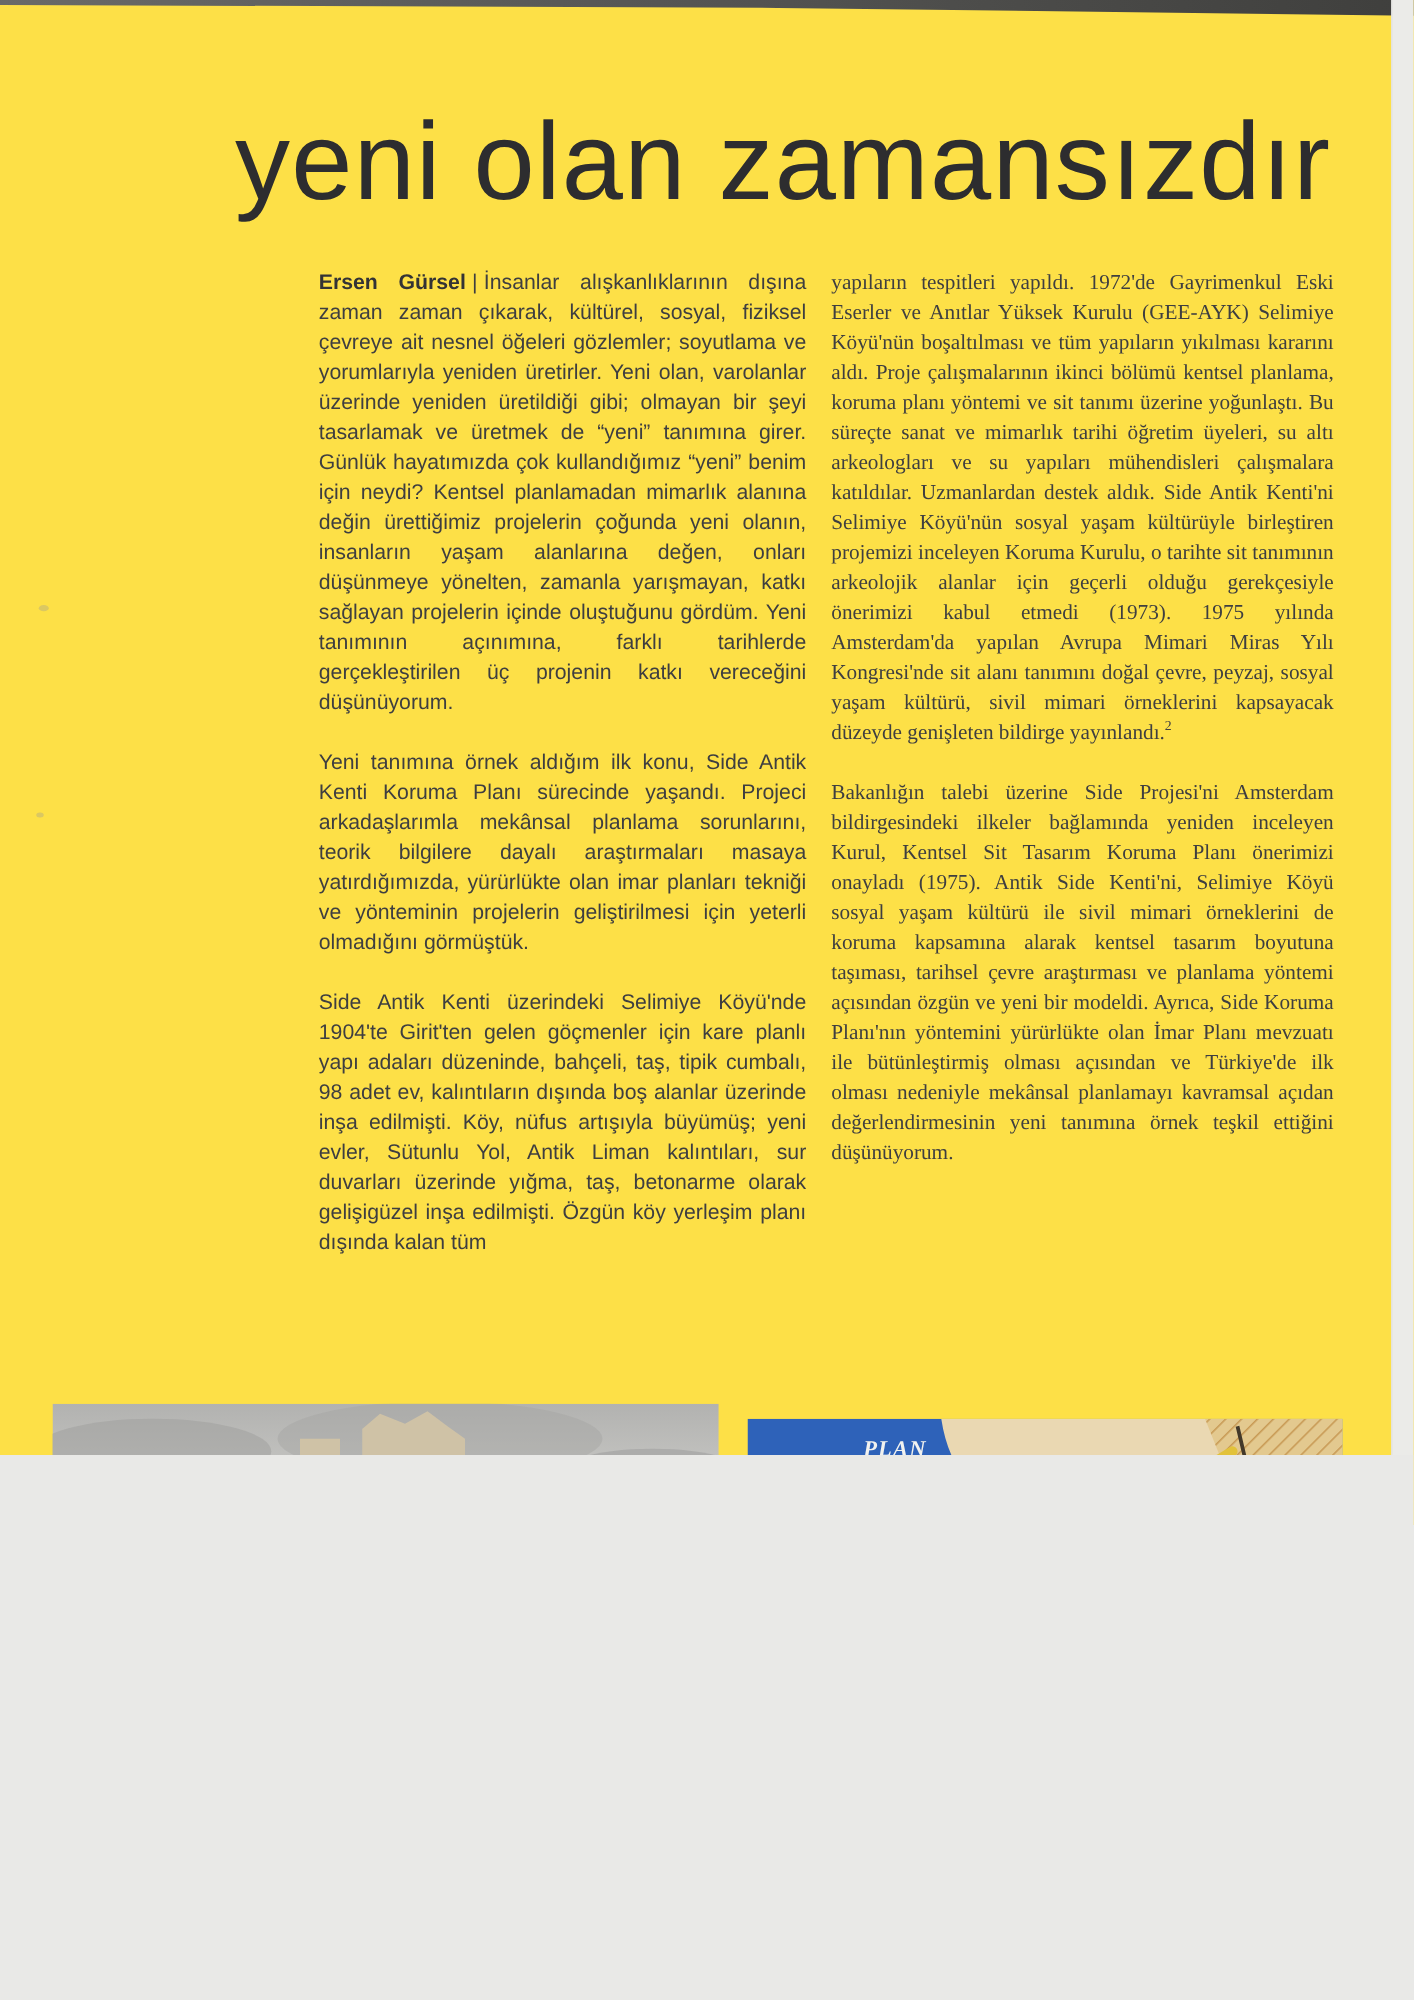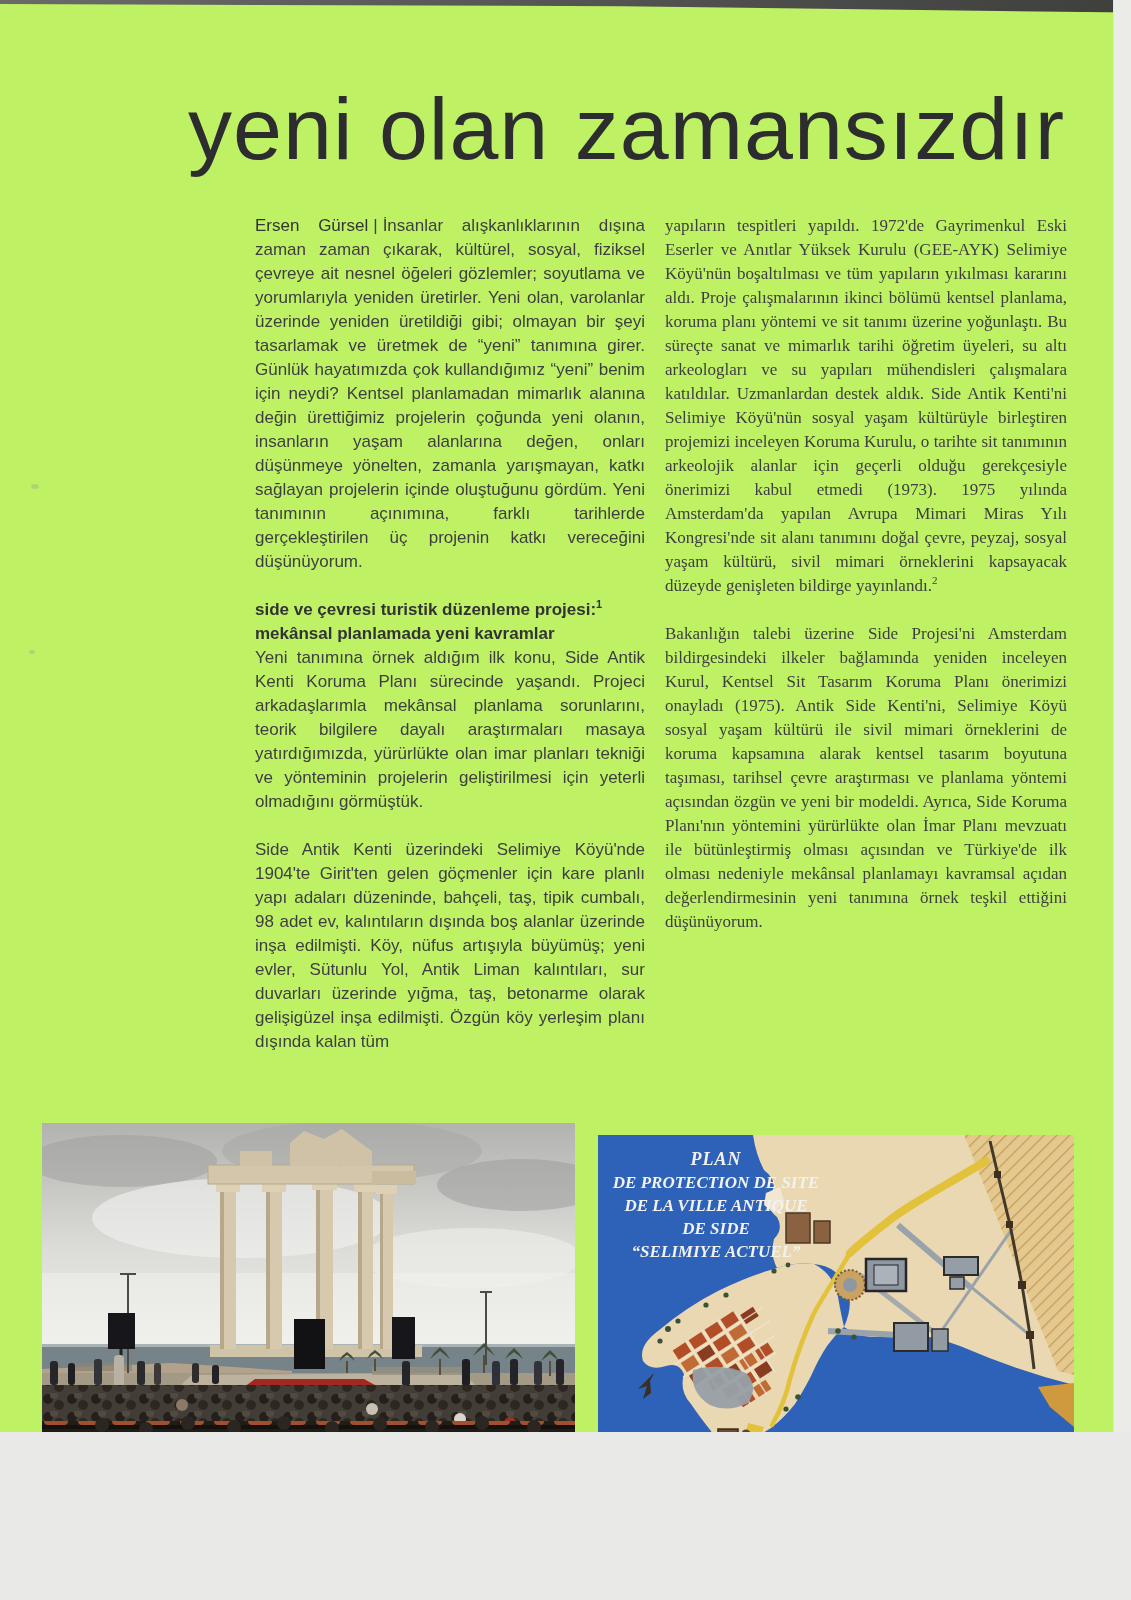--- a/index.html
+++ b/index.html
@@ -1,18 +1,18 @@
 <!DOCTYPE html>
 <html lang="tr"><head>
 <meta charset="utf-8">
 <style>
   html,body{margin:0;padding:0;background:#e9e9e7;}
   #page{
-    position:relative;width:1131px;height:1432px;margin:0 auto;
-    background:#bef264;overflow:hidden;
+    position:relative;width:1131px;height:1164px;margin:0 auto;
+    background:#fde047;overflow:hidden;
     font-family:"Liberation Sans",sans-serif;color:#3e3e40;
   }
   
   .scan-top{position:absolute;top:0;left:0;width:100%;height:14px;
     background:linear-gradient(to right,#6a6a68,#3f3f3d);
     clip-path:polygon(0 0,100% 0,100% 90%,55% 45%,0 28%);}
   .scan-right{position:absolute;top:0;right:0;width:17px;height:100%;
     background:#ebebe8;border-left:1px solid #e2e2df;}
   .speck{position:absolute;background:#9a9a96;border-radius:50%;opacity:.35;}
   
@@ -21,21 +21,21 @@
     font-size:88px;font-weight:300;letter-spacing:1px;color:#2d2d2f;
     white-space:nowrap;
   }
   
   .col{position:absolute;top:214px;font-size:17px;line-height:24px;
     text-align:justify;color:#3e3e40;}
   .col-left{left:255px;width:390px;}
   .col-right{left:665px;width:402px;font-family:Liberation Serif, serif;}
   .col p{margin:0 0 24px 0;}
   .col p:last-child{margin-bottom:0;}
-  .col strong{font-weight:normal;color:#333335;}
+  .col strong{font-weight:bold;color:#333335;}
   .sep{padding:0 5px;}
   .col h2{margin:0;font-size:17px;line-height:24px;font-weight:bold;
     color:#333335;text-align:left;}
   sup{font-size:11px;line-height:0;vertical-align:super;}
   
   .fig{position:absolute;font-style:italic;}
   .fig svg{display:block;}
   .fig-num{position:absolute;font-size:15px;color:#6a6a68;}
   .footer{position:absolute;left:42px;top:1521px;font-size:20px;color:#4b4b4d;letter-spacing:.5px;}
 </style>
@@ -46,21 +46,20 @@
 
   <div class="scan-top"></div>
   <div class="scan-right"></div>
   <div class="speck" style="left:31px;top:484px;width:8px;height:5px;"></div>
   <div class="speck" style="left:29px;top:650px;width:6px;height:4px;"></div>
 
   <div class="title">yeni olan zamansızdır</div>
 
   <div class="col col-left">
     <p><strong>Ersen Gürsel</strong><span class="sep">|</span><span>İnsanlar alışkanlıklarının dışına zaman zaman çıkarak, kültürel, sosyal, fiziksel çevreye ait nesnel öğeleri gözlemler; soyutlama ve yorumlarıyla yeniden üretirler. Yeni olan, varolanlar üzerinde yeniden üretildiği gibi; olmayan bir şeyi tasarlamak ve üretmek de “yeni” tanımına girer. Günlük hayatımızda çok kullandığımız “yeni” benim için neydi? Kentsel planlamadan mimarlık alanına değin ürettiğimiz projelerin çoğunda yeni olanın, insanların yaşam alanlarına değen, onları düşünmeye yönelten, zamanla yarışmayan, katkı sağlayan projelerin içinde oluştuğunu gördüm. Yeni tanımının açınımına, farklı tarihlerde gerçekleştirilen üç projenin katkı vereceğini düşünüyorum.</span></p>
-    <h2><span>side ve çevresi turistik düzenleme projesi:</span><sup>1</sup><br><span>mekânsal planlamada yeni kavramlar</span></h2>
     <p>Yeni tanımına örnek aldığım ilk konu, Side Antik Kenti Koruma Planı sürecinde yaşandı. Projeci arkadaşlarımla mekânsal planlama sorunlarını, teorik bilgilere dayalı araştırmaları masaya yatırdığımızda, yürürlükte olan imar planları tekniği ve yönteminin projelerin geliştirilmesi için yeterli olmadığını görmüştük.</p>
     <p>Side Antik Kenti üzerindeki Selimiye Köyü'nde 1904'te Girit'ten gelen göçmenler için kare planlı yapı adaları düzeninde, bahçeli, taş, tipik cumbalı, 98 adet ev, kalıntıların dışında boş alanlar üzerinde inşa edilmişti. Köy, nüfus artışıyla büyümüş; yeni evler, Sütunlu Yol, Antik Liman kalıntıları, sur duvarları üzerinde yığma, taş, betonarme olarak gelişigüzel inşa edilmişti. Özgün köy yerleşim planı dışında kalan tüm</p>
   </div>
 
   <div class="col col-right">
     <p><span>yapıların tespitleri yapıldı. 1972'de Gayrimenkul Eski Eserler ve Anıtlar Yüksek Kurulu (GEE-AYK) Selimiye Köyü'nün boşaltılması ve tüm yapıların yıkılması kararını aldı. Proje çalışmalarının ikinci bölümü kentsel planlama, koruma planı yöntemi ve sit tanımı üzerine yoğunlaştı. Bu süreçte sanat ve mimarlık tarihi öğretim üyeleri, su altı arkeologları ve su yapıları mühendisleri çalışmalara katıldılar. Uzmanlardan destek aldık. Side Antik Kenti'ni Selimiye Köyü'nün sosyal yaşam kültürüyle birleştiren projemizi inceleyen Koruma Kurulu, o tarihte sit tanımının arkeolojik alanlar için geçerli olduğu gerekçesiyle önerimizi kabul etmedi (1973). 1975 yılında Amsterdam'da yapılan Avrupa Mimari Miras Yılı Kongresi'nde sit alanı tanımını doğal çevre, peyzaj, sosyal yaşam kültürü, sivil mimari örneklerini kapsayacak düzeyde genişleten bildirge yayınlandı.</span><sup>2</sup></p>
     <p>Bakanlığın talebi üzerine Side Projesi'ni Amsterdam bildirgesindeki ilkeler bağlamında yeniden inceleyen Kurul, Kentsel Sit Tasarım Koruma Planı önerimizi onayladı (1975). Antik Side Kenti'ni, Selimiye Köyü sosyal yaşam kültürü ile sivil mimari örneklerini de koruma kapsamına alarak kentsel tasarım boyutuna taşıması, tarihsel çevre araştırması ve planlama yöntemi açısından özgün ve yeni bir modeldi. Ayrıca, Side Koruma Planı'nın yöntemini yürürlükte olan İmar Planı mevzuatı ile bütünleştirmiş olması açısından ve Türkiye'de ilk olması nedeniyle mekânsal planlamayı kavramsal açıdan değerlendirmesinin yeni tanımına örnek teşkil ettiğini düşünüyorum.</p>
   </div>
 
   <div class="fig" style="left:42px;top:1123px;">

